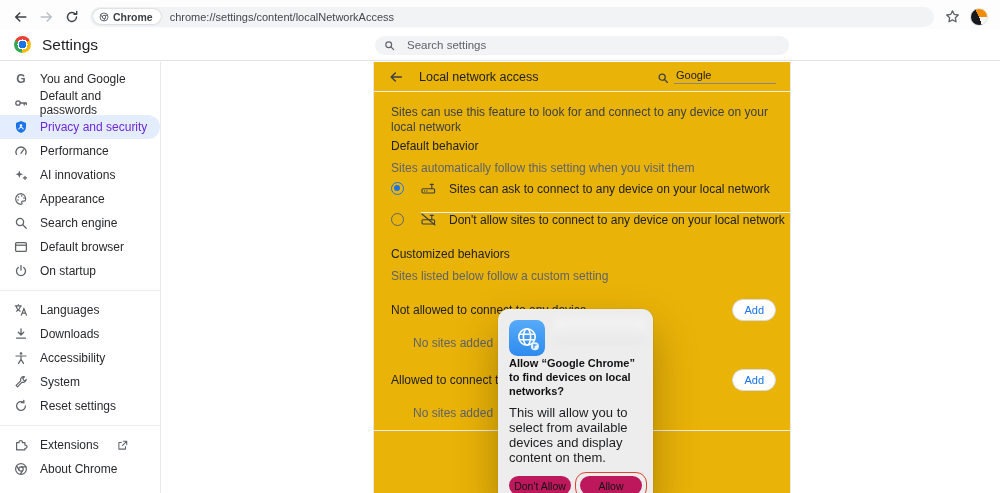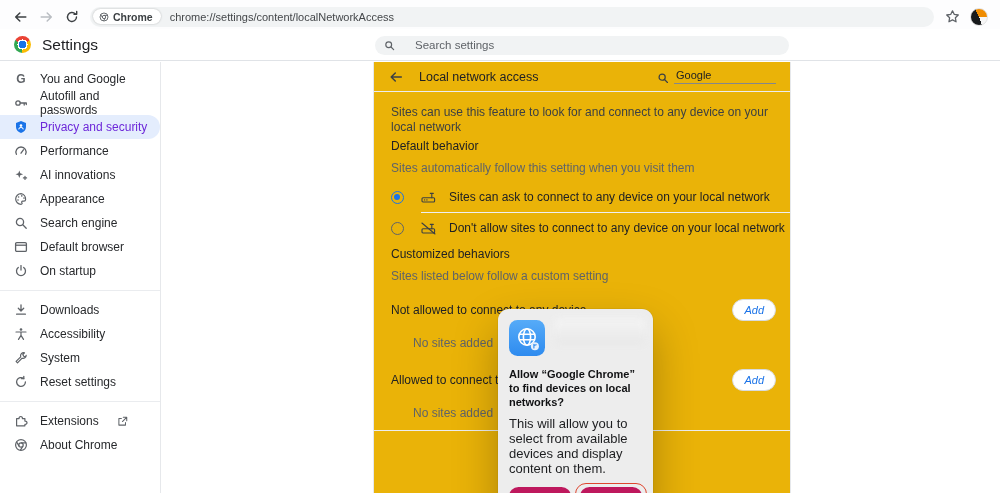--- a/index.html
+++ b/index.html
@@ -24,21 +24,21 @@
     border:1px solid #e3e3e3; }
   
   .shead { position:absolute; left:0; top:29px; width:1000px; height:32px;
     background:#fff; border-bottom:1px solid #e0e3e7; display:flex; align-items:center; padding:0 14px; }
   .clogo { width:17px; height:17px; border-radius:50%;
     background:
       radial-gradient(circle,#1a73e8 0 30%, #fff 30% 42%, rgba(0,0,0,0) 42%),
       conic-gradient(from 60deg,#fbbc05 0 120deg,#34a853 120deg 240deg,#ea4335 240deg 360deg); }
   .stitle { font-size:15.5px; color:#202124; margin-left:11px; }
   .ssearch { position:absolute; left:375px; top:6.5px; width:414px; height:19px;
-    background:#f1f3f4; border-radius:10px; display:flex; align-items:center; padding-left:9px; gap:20px; }
+    background:#f1f3f4; border-radius:10px; display:flex; align-items:center; padding-left:9px; gap:12px; }
   .ssearch input { border:none; outline:none; background:transparent; font-size:11.5px;
     color:#5f6368; font-family:"Liberation Sans",sans-serif; width:300px; }
   .ssearch input::placeholder { color:#5f6368; opacity:1; }
   
   .body { position:absolute; left:0; top:62px; width:1000px; height:431px; background:#fff; }
   .sidebar { position:absolute; left:0; top:0; width:160px; padding-top:5px; }
   .side-edge { position:absolute; left:160px; top:0; bottom:0; width:1px; background:#e6e8eb; }
   .nav-item { height:24px; display:flex; align-items:center; padding-left:13px; gap:11px;
     font-size:12px; font-weight:500; color:#27292c; cursor:pointer; }
   .nav-item .nico { width:16px; display:flex; justify-content:center; }
@@ -52,43 +52,43 @@
     border-bottom:1px solid #ecedef; }
   .back { width:20px; height:20px; display:flex; align-items:center; justify-content:center; cursor:pointer; }
   .ctitle { font-size:12.5px; color:#202124; margin-left:13px; }
   .spacer { flex:1; }
   .minisearch { display:flex; align-items:flex-end; gap:5px; margin-right:8px; }
   .ms-line { width:102px; border-bottom:1px solid #83878c; font-size:11px; color:#202124; padding:0 0 2px 2px; }
   .intro { padding:13px 16px 0 17px; color:#3c4043; line-height:15px; }
   .sec { padding:0 16px 0 17px; }
   .sec-title { margin-top:4px; color:#202124; font-weight:500; }
   .sec-desc { margin-top:8px; color:#5f6368; }
-  .opt { height:30px; display:flex; align-items:center; padding-left:17px; gap:0; }
+  .opt { height:30px; display:flex; align-items:flex-start; padding-left:17px; gap:0; }
   .radio { width:13px; height:13px; border-radius:50%; border:1.5px solid #5f6368; position:relative; flex:none; cursor:pointer; }
   .radio.on { border-color:#1a73e8; }
   .radio.on::after { content:""; position:absolute; left:2px; top:2px; width:6px; height:6px;
     border-radius:50%; background:#1a73e8; }
   .opt .oico { margin-left:17px; display:flex; }
   .opt .olabel { margin-left:13px; color:#202124; }
   .opt-div { border-top:1px solid #eef0f2; margin-left:47px; }
   .crow { display:flex; align-items:center; padding:9px 14px 9px 17px; }
   .crow .clabel { flex:1; color:#202124; white-space:nowrap; overflow:hidden; }
   .addbtn { min-width:38px; height:22px; border:1px solid #d7dade; border-radius:11px; background:#fff;
     color:#1a73e8; font-size:11px; font-weight:500; display:flex; align-items:center; justify-content:center;
-    padding:0 11px; cursor:pointer; font-family:"Liberation Sans",sans-serif;font-style:italic; }
+    padding:0 11px; cursor:pointer; font-family:"Liberation Sans",sans-serif; }
   .empty { padding:6px 0 10px 39px; color:#5f6368; }
   .hr { border-top:1px solid #ecedef; }
   
   .dialog { position:absolute; left:498px; top:247px; width:155px; background:#ededed;
     border-radius:11px; box-shadow:0 20px 45px rgba(0,0,0,.28), 0 0 0 .5px rgba(0,0,0,.08);
     padding:11px 11px 12px; z-index:5; }
   .dlg-blur { position:absolute; left:56px; top:10px; width:92px; height:26px;
     background:linear-gradient(#f6f6f6,#e7e7e7); border-radius:5px; filter:blur(3px); opacity:.85; }
   .dlg-icon { position:relative; width:36px; height:36px; }
-  .dlg-title { margin-top:11px; font-size:11px; font-weight:700; color:#101113; line-height:14px; }
+  .dlg-title { font-size:11px; font-weight:700; color:#101113; line-height:14px; }
   .dlg-body { margin-top:7px; font-size:13px; color:#1d1e20; line-height:15px; }
   .dlg-btns { margin-top:11px; display:flex; gap:9px; }
   .dbtn { flex:1; height:19px; background:#be185d; border-radius:10px; font-size:10.5px; font-weight:500;
     color:#111; display:flex; align-items:center; justify-content:center; cursor:pointer; position:relative; }
   .annot { position:absolute; left:-5px; right:-5px; top:-4px; bottom:-4px;
     border:1.8px solid #df452f; border-radius:11px; pointer-events:none; }
 </style>
 </head>
 <body>
 
@@ -154,21 +154,21 @@
           </span>
         <span>You and Google</span>
       </div>
       <div class="nav-item">
         <span class="nico">
             <svg width="14" height="14" viewBox="0 0 14 14" fill="none" stroke="#5f6368" stroke-width="1.3" stroke-linecap="round">
               <circle cx="4" cy="7" r="2.2"></circle>
               <path d="M6.3 7h6M10.2 7v2.1M12.3 7v1.6"></path>
             </svg>
           </span>
-        <span>Autofill and passwords</span>
+        <span>Default and passwords</span>
       </div>
       <div class="nav-item sel">
         <span class="nico">
             <svg width="14" height="14" viewBox="0 0 14 14">
               <path d="M7 1.1 12 3v4.1c0 3-2 5.1-5 6-3-.9-5-3-5-6V3z" fill="#1a73e8"></path>
               <circle cx="7" cy="5.6" r="1.3" fill="#fff"></circle>
               <path d="M4.6 9.3c.4-1.2 1.3-1.8 2.4-1.8s2 .6 2.4 1.8" stroke="#fff" stroke-width="1.1" fill="none"></path>
             </svg>
           </span>
         <span>Privacy and security</span>
@@ -224,20 +224,29 @@
       <div class="nav-item">
         <span class="nico">
             <svg width="14" height="14" viewBox="0 0 14 14" fill="none" stroke="#5f6368" stroke-width="1.3" stroke-linecap="round">
               <path d="M7 1.6v4.5"></path>
               <path d="M4.3 3.5a4.5 4.5 0 1 0 5.4 0"></path>
             </svg>
           </span>
         <span>On startup</span>
       </div>
       <div class="nav-div"></div>
+      <div class="nav-item">
+        <span class="nico">
+            <svg width="14" height="14" viewBox="0 0 14 14" fill="none" stroke="#5f6368" stroke-width="1.1" stroke-linecap="round">
+              <path d="M1.3 2.9h6M4.3 1.6v1.3M2 2.9c.5 2.3 2.3 4.4 4.2 5.3M6.6 2.9C6.1 5.2 4.3 7.3 2.4 8.2"></path>
+              <path d="M7.3 12.2 9.9 5.6l2.6 6.6M8.2 10.1h3.4"></path>
+            </svg>
+          </span>
+        <span>Languages</span>
+      </div>
       <div class="nav-item">
         <span class="nico">
             <svg width="14" height="14" viewBox="0 0 14 14" fill="none" stroke="#5f6368" stroke-width="1.3" stroke-linecap="round" stroke-linejoin="round">
               <path d="M7 1.8v6.1M4.3 5.3 7 8l2.7-2.7M2.6 11.2h8.8"></path>
             </svg>
           </span>
         <span>Downloads</span>
       </div>
       <div class="nav-item">
         <span class="nico">

